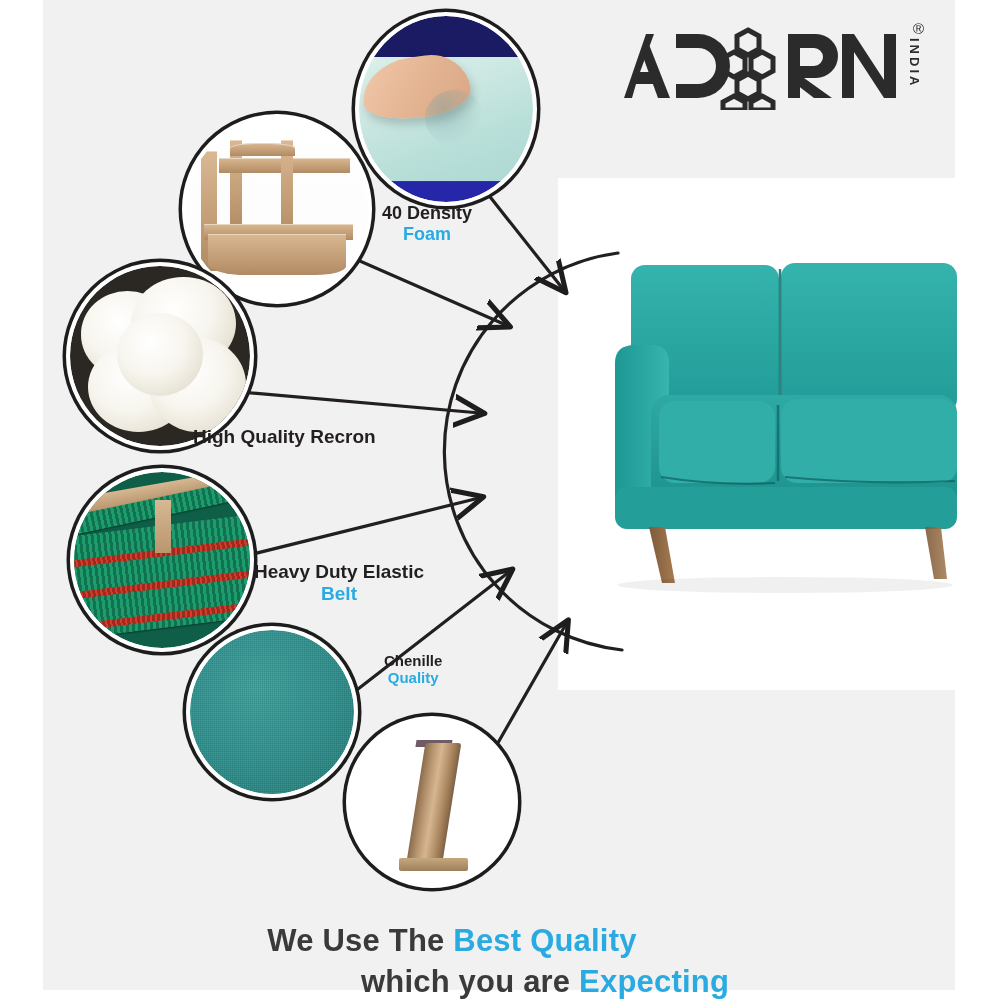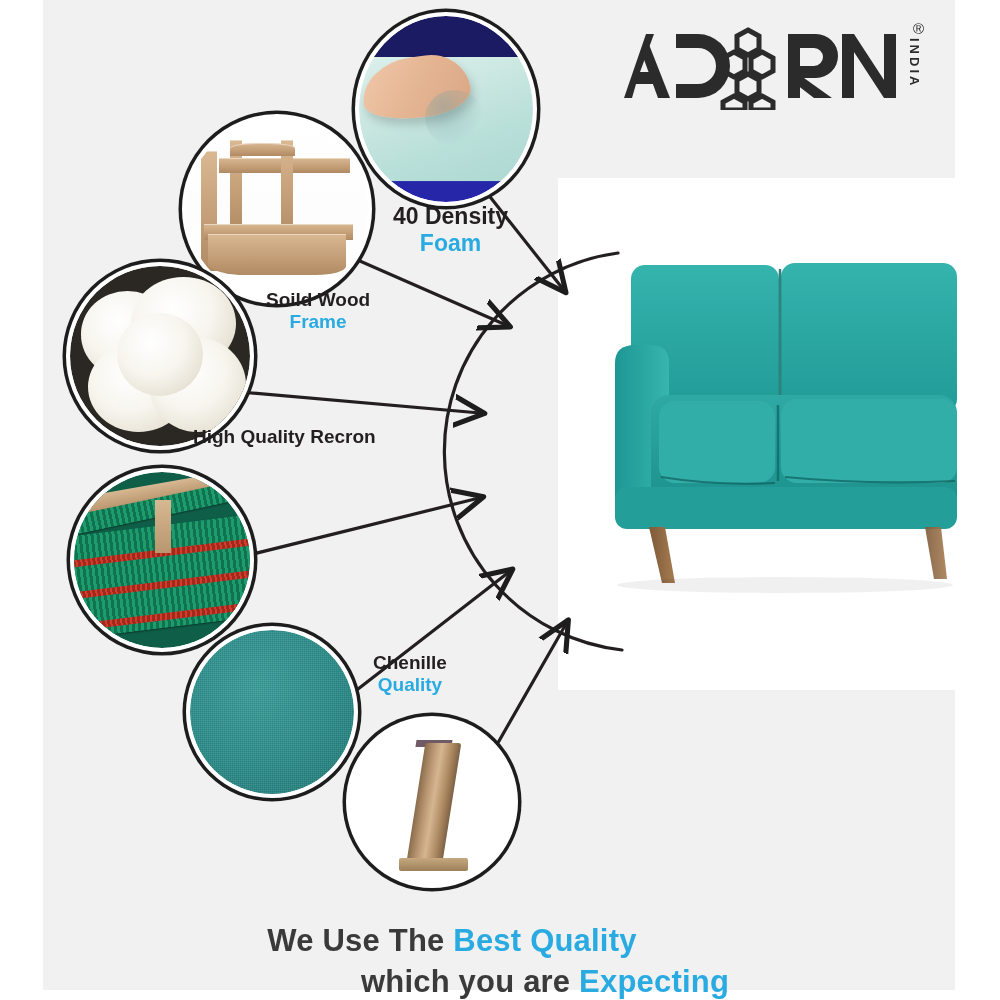--- a/index.html
+++ b/index.html
@@ -339,36 +339,36 @@
     <path d="M190 222 q84 8 170 4" stroke="#0d5f5c" stroke-width="2.2" fill="none" opacity="0.7"></path>
 
     <rect x="20" y="232" width="342" height="42" rx="12" fill="#249e99"></rect>
 
     <path d="M54 272 l16 0 l10 56 l-13 0 z" fill="url(#woodLeg)"></path>
     <path d="M330 272 l16 0 l6 52 l-13 0 z" fill="url(#woodLeg)" opacity="0.9"></path>
 
     <ellipse cx="190" cy="330" rx="168" ry="8" fill="#000" opacity="0.06"></ellipse>
   </svg>
 
-  <div class="label center" style="left:393px; top:203px; font-size:23px;">
+  <div class="label center" style="left:382px; top:203px; font-size:18px;">
     <span>40 Density</span>
     <span class="hl">Foam</span>
   </div>
 
-  <div class="label center" style="left:266px; top:289px; font-size:19px;">
-    <span>Soild Wood</span>
-    <span class="hl">Frame</span>
-  </div>
 
   <div class="label center" style="left:193px; top:426px; font-size:19px;">
     <span>High Quality Recron</span>
   </div>
 
-
-  <div class="label center" style="left:373px; top:652px; font-size:19px;">
+  <div class="label center" style="left:254px; top:561px; font-size:19px;">
+    <span>Heavy Duty Elastic</span>
+    <span class="hl">Belt</span>
+  </div>
+
+  <div class="label center" style="left:384px; top:652px; font-size:15px;">
     <span>Chenille</span>
     <span class="hl">Quality</span>
   </div>
 
 
   <div id="logo">
     <svg viewBox="0 0 300 88" width="300" height="88">
 
       <path d="M6 76 L28 12 L36 12 L22 50 L40 50 L44 62 L18 62 L14 76 Z" fill="#2b2b2b"></path>
       <path d="M30 20 L52 76 L40 76 L24 32 Z" fill="#2b2b2b"></path>

